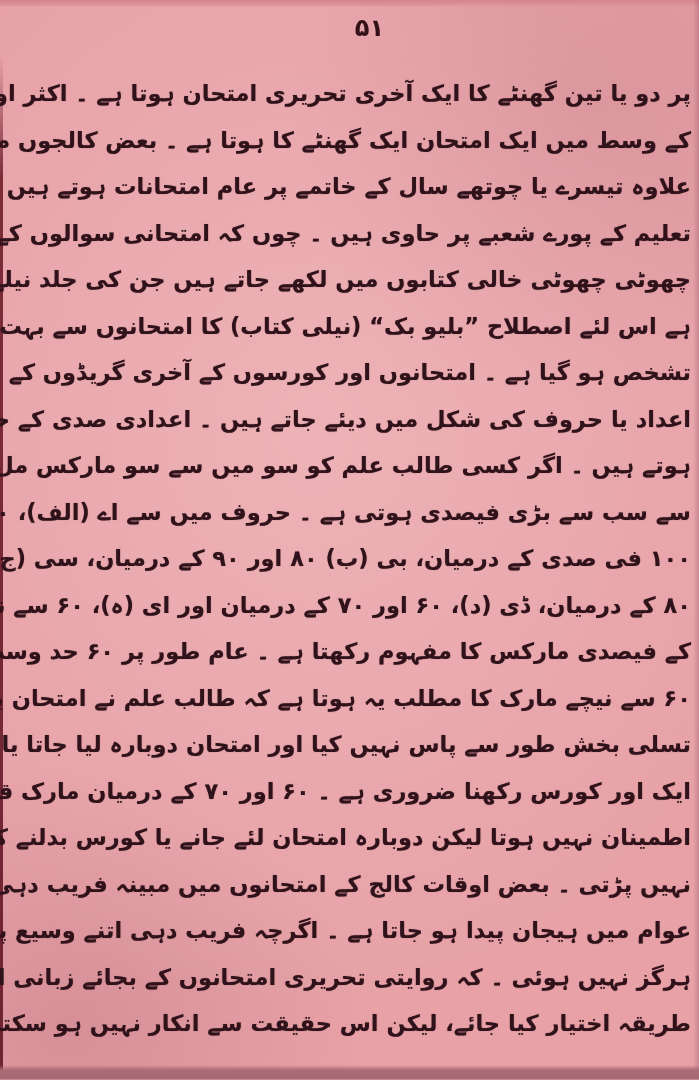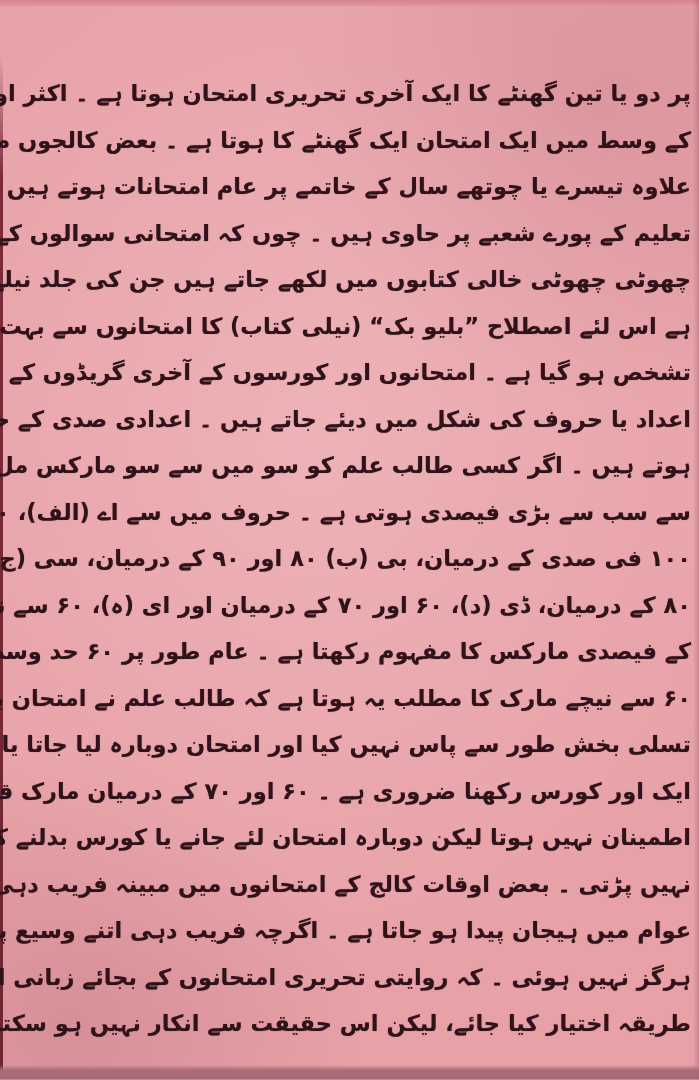--- a/index.html
+++ b/index.html
@@ -86,20 +86,21 @@
 <body>
 
 <div class="scan-viewport">
   <div class="paper"></div>
 
   <div class="edge-top"></div>
   <div class="edge-left"></div>
   <div class="edge-right"></div>
   <div class="edge-bottom"></div>
 
+  <div class="page-number">۵۱</div>
 
   <div class="text-block">
     <div class="text-line">پر دو یا تین گھنٹے کا ایک آخری تحریری امتحان ہوتا ہے ۔ اکثر اوقات کورس</div>
     <div class="text-line">کے وسط میں ایک امتحان ایک گھنٹے کا ہوتا ہے ۔ بعض کالجوں میں ان کے</div>
     <div class="text-line">علاوہ تیسرے یا چوتھے سال کے خاتمے پر عام امتحانات ہوتے ہیں جو خصوصی</div>
     <div class="text-line">تعلیم کے پورے شعبے پر حاوی ہیں ۔ چوں کہ امتحانی سوالوں کے جواب انہی</div>
     <div class="text-line">چھوٹی چھوٹی خالی کتابوں میں لکھے جاتے ہیں جن کی جلد نیلے رنگ کی ہوتی</div>
     <div class="text-line">ہے اس لئے اصطلاح ”بلیو بک“ (نیلی کتاب) کا امتحانوں سے بہت قریبی</div>
     <div class="text-line">تشخص ہو گیا ہے ۔ امتحانوں اور کورسوں کے آخری گریڈوں کے مارکس (نمبر)</div>
     <div class="text-line">اعداد یا حروف کی شکل میں دیئے جاتے ہیں ۔ اعدادی صدی کے حساب سے</div>

